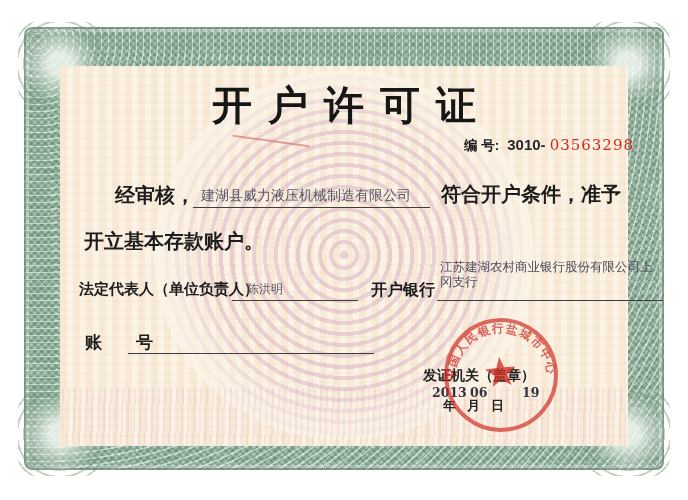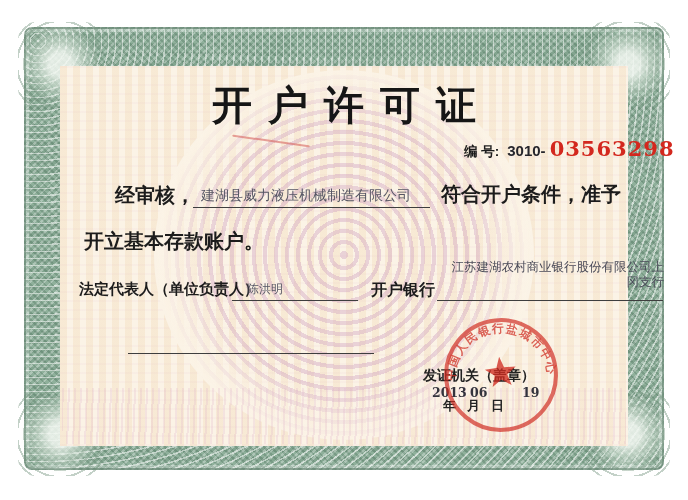--- a/index.html
+++ b/index.html
@@ -62,35 +62,35 @@
     letter-spacing:16px;padding-left:16px;box-sizing:border-box;
   }
   .lbl{font-weight:700;color:#1c1c1c;}
   .val{font-family:"DejaVu Serif",serif;color:#444450;}
   .abs{position:absolute;white-space:nowrap;}
 
   .approval{left:88px;top:136px;font-size:13.5px;}
   .approval .val{margin-left:14px;font-size:14.5px;letter-spacing:.5px;}
   .serial{left:464px;top:136px;font-size:13.5px;}
   .serial .prefix{font-weight:700;color:#26262c;font-size:15px;margin-left:8px;}
-  .serial .red{color:#d3281e;font-family:"DejaVu Serif",serif;font-weight:700;font-size:21px;letter-spacing:1px;margin-left:4px;}
+  .serial .red{color:#d3281e;font-family:"DejaVu Serif",serif;font-weight:400;font-size:15px;letter-spacing:1px;margin-left:4px;}
 
   .reviewed-prefix{left:115px;top:182px;font-size:20px;}
   .company-underline{position:absolute;left:193px;top:207px;width:237px;border-bottom:1.3px solid #3e3e3e;}
   .company-name{left:201px;top:187px;font-size:14px;color:#565664;}
   .reviewed-suffix{left:441px;top:181px;font-size:20px;}
   .line2{left:84px;top:228px;font-size:20px;}
 
   .legalrep-label{left:79px;top:280px;font-size:15px;}
   .legalrep-underline{position:absolute;left:232px;top:300px;width:126px;border-bottom:1.3px solid #3e3e3e;}
   .legalrep-name{left:247px;top:281px;font-size:12px;color:#565664;}
   .bank-label{left:371px;top:280px;font-size:16px;}
   .bank-underline{position:absolute;left:437px;top:300px;width:226px;border-bottom:1.3px solid #3e3e3e;}
   .bank-name{position:absolute;left:440px;top:260px;width:224px;font-family:"DejaVu Serif",serif;
-    font-size:12.5px;line-height:14.5px;color:#4a4a58;white-space:normal;text-align:right;}
+    font-size:12.5px;line-height:14.5px;color:#4a4a58;white-space:normal;}
 
   .account-label{left:85px;top:331px;font-size:17px;}
   .account-underline{position:absolute;left:128px;top:353px;width:246px;border-bottom:1.3px solid #3e3e3e;}
   .account-number{left:147px;top:333px;font-size:14px;letter-spacing:.6px;}
 
   .issuer-label{left:423px;top:367px;font-size:14px;color:#222;}
   .date-y{left:432px;top:385px;}
   .date-m{left:470px;top:385px;}
   .date-d{left:494px;top:385px;padding-left:28px;}
   .date{font-family:"DejaVu Serif",serif;font-size:12.5px;color:#33333d;font-weight:700;}
@@ -134,20 +134,21 @@
   <div class="abs lbl reviewed-suffix">符合开户条件，准予</div>
   <div class="abs lbl line2">开立基本存款账户。</div>
 
   <div class="abs lbl legalrep-label">法定代表人（单位负责人）</div>
   <div class="legalrep-underline"></div>
   <div class="abs val legalrep-name">陈洪明</div>
   <div class="abs lbl bank-label">开户银行</div>
   <div class="bank-underline"></div>
   <div class="bank-name">江苏建湖农村商业银行股份有限公司上冈支行</div>
 
+  <div class="abs lbl account-label">账　　号</div>
   <div class="account-underline"></div>
 
   <div class="abs lbl issuer-label">发证机关（盖章）</div>
   <div class="abs date date-y">2013</div>
   <div class="abs date date-m">06</div>
   <div class="abs date date-d">19</div>
   <div class="abs unit unit-y">年</div>
   <div class="abs unit unit-m">月</div>
   <div class="abs unit unit-d">日</div>
 

